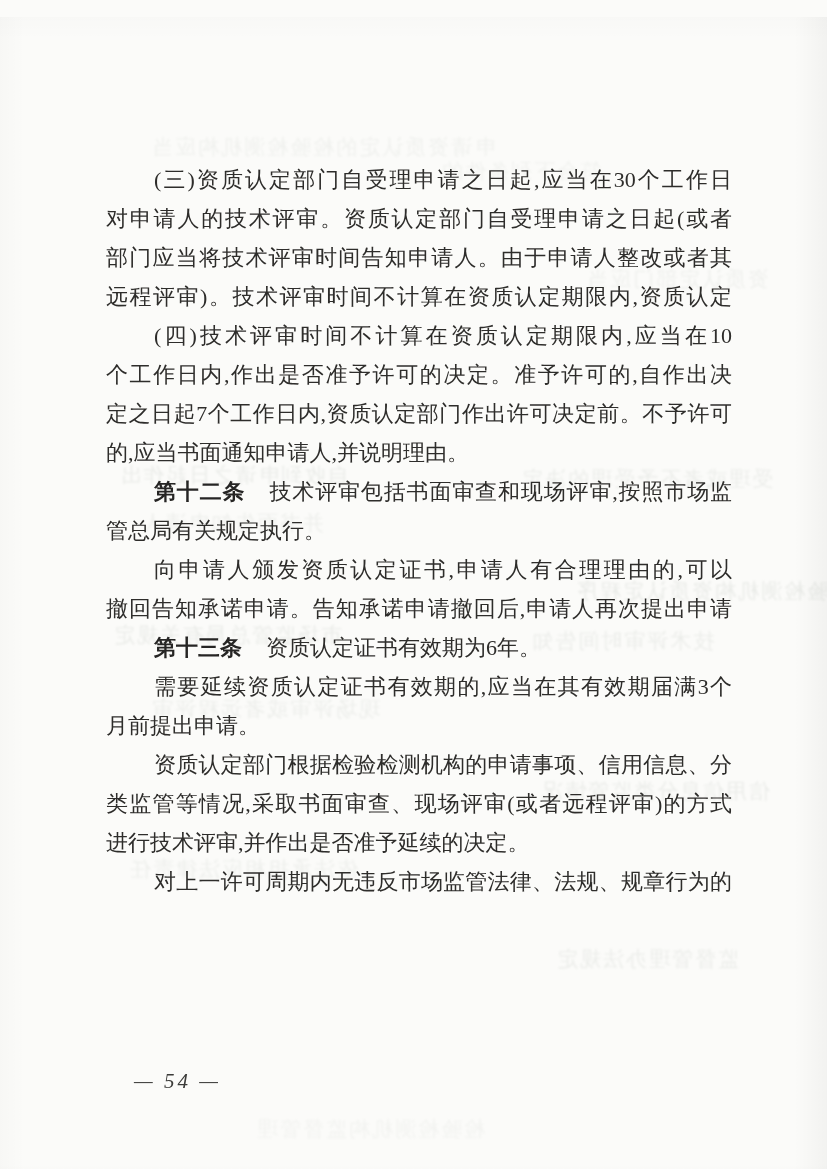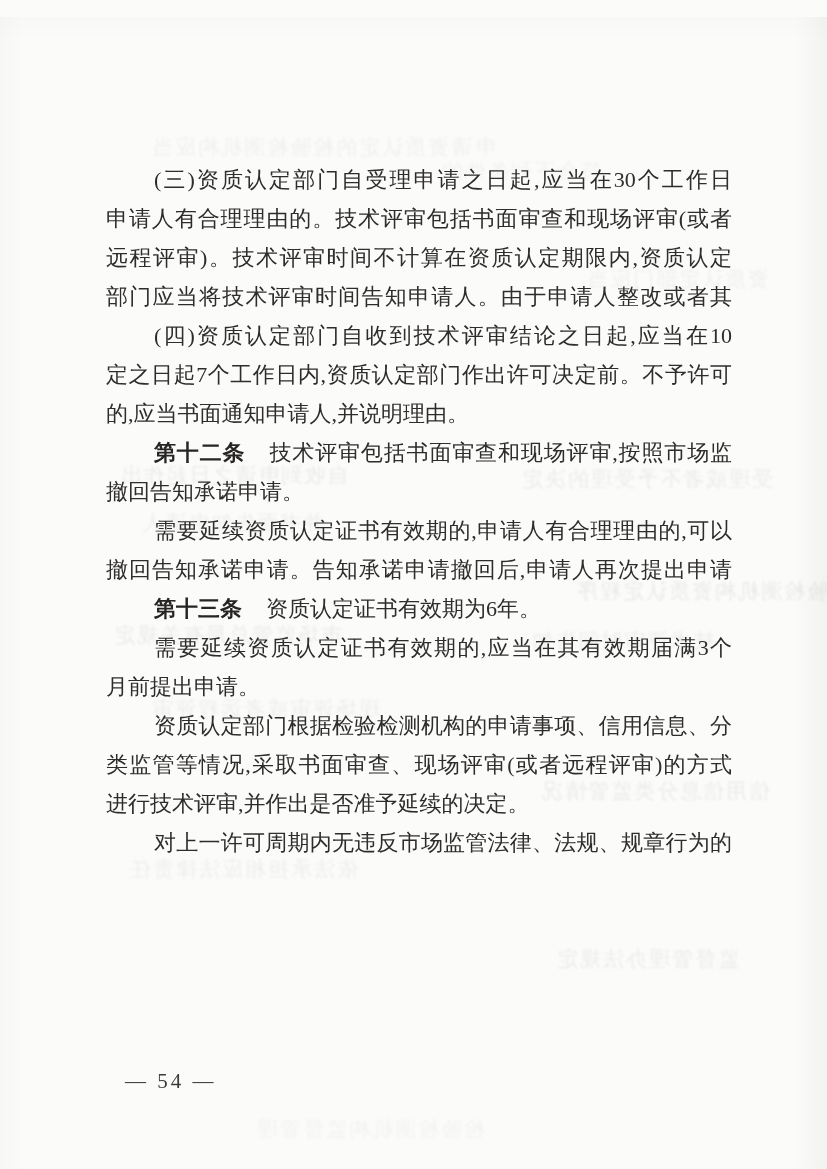--- a/index.html
+++ b/index.html
@@ -71,27 +71,28 @@
   .indent { text-indent: 48px; }
   .head {
     font-weight: 700;
     font-family: Liberation Serif, serif;
     color: #262524;
     margin-right: 24px;
   }
 
   .page-num {
     position: absolute;
-    left: 125px;
+    left: 134px;
     top: 1048px;
     height: 32px;
     line-height: 32px;
     font-size: 21px;
     letter-spacing: 3px;
     color: #3b3b39;
+    font-style: italic;
   }
 </style>
 </head>
 <body>
 
 <div class="page">
 
   <div class="bleed" aria-hidden="true">
     <span>申请资质认定的检验检测机构应当</span>
     <span>符合下列条件的</span>
@@ -104,32 +105,33 @@
     <span>技术评审时间告知</span>
     <span>现场评审或者远程评审</span>
     <span>信用信息分类监管情况</span>
     <span>依法承担相应法律责任</span>
     <span>监督管理办法规定</span>
     <span>检验检测机构监督管理</span>
   </div>
 
   <div class="text-block">
     <div class="line fill indent">(三)资质认定部门自受理申请之日起,应当在30个工作日</div>
-    <div class="line fill">申请人有合理理由的。技术评审包括书面审查和现场评审(或者</div>
+    <div class="line fill">对申请人的技术评审。资质认定部门自受理申请之日起(或者</div>
+    <div class="line fill">部门应当将技术评审时间告知申请人。由于申请人整改或者其</div>
     <div class="line fill">远程评审)。技术评审时间不计算在资质认定期限内,资质认定</div>
-    <div class="line fill">部门应当将技术评审时间告知申请人。由于申请人整改或者其</div>
-    <div class="line fill indent">(四)资质认定部门自收到技术评审结论之日起,应当在10</div>
+    <div class="line fill indent">(四)技术评审时间不计算在资质认定期限内,应当在10</div>
+    <div class="line fill">个工作日内,作出是否准予许可的决定。准予许可的,自作出决</div>
     <div class="line fill">定之日起7个工作日内,资质认定部门作出许可决定前。不予许可</div>
     <div class="line">的,应当书面通知申请人,并说明理由。</div>
 
     <div class="line fill indent">
       <span class="head">第十二条</span><span>技术评审包括书面审查和现场评审,按照市场监</span>
     </div>
-    <div class="line">撤回告知承诺申请。</div>
-    <div class="line fill indent">需要延续资质认定证书有效期的,申请人有合理理由的,可以</div>
+    <div class="line">管总局有关规定执行。</div>
+    <div class="line fill indent">向申请人颁发资质认定证书,申请人有合理理由的,可以</div>
     <div class="line fill">撤回告知承诺申请。告知承诺申请撤回后,申请人再次提出申请</div>
 
     <div class="line indent">
       <span class="head">第十三条</span><span>资质认定证书有效期为6年。</span>
     </div>
     <div class="line fill indent">需要延续资质认定证书有效期的,应当在其有效期届满3个</div>
     <div class="line">月前提出申请。</div>
     <div class="line fill indent">资质认定部门根据检验检测机构的申请事项、信用信息、分</div>
     <div class="line fill">类监管等情况,采取书面审查、现场评审(或者远程评审)的方式</div>
     <div class="line">进行技术评审,并作出是否准予延续的决定。</div>

